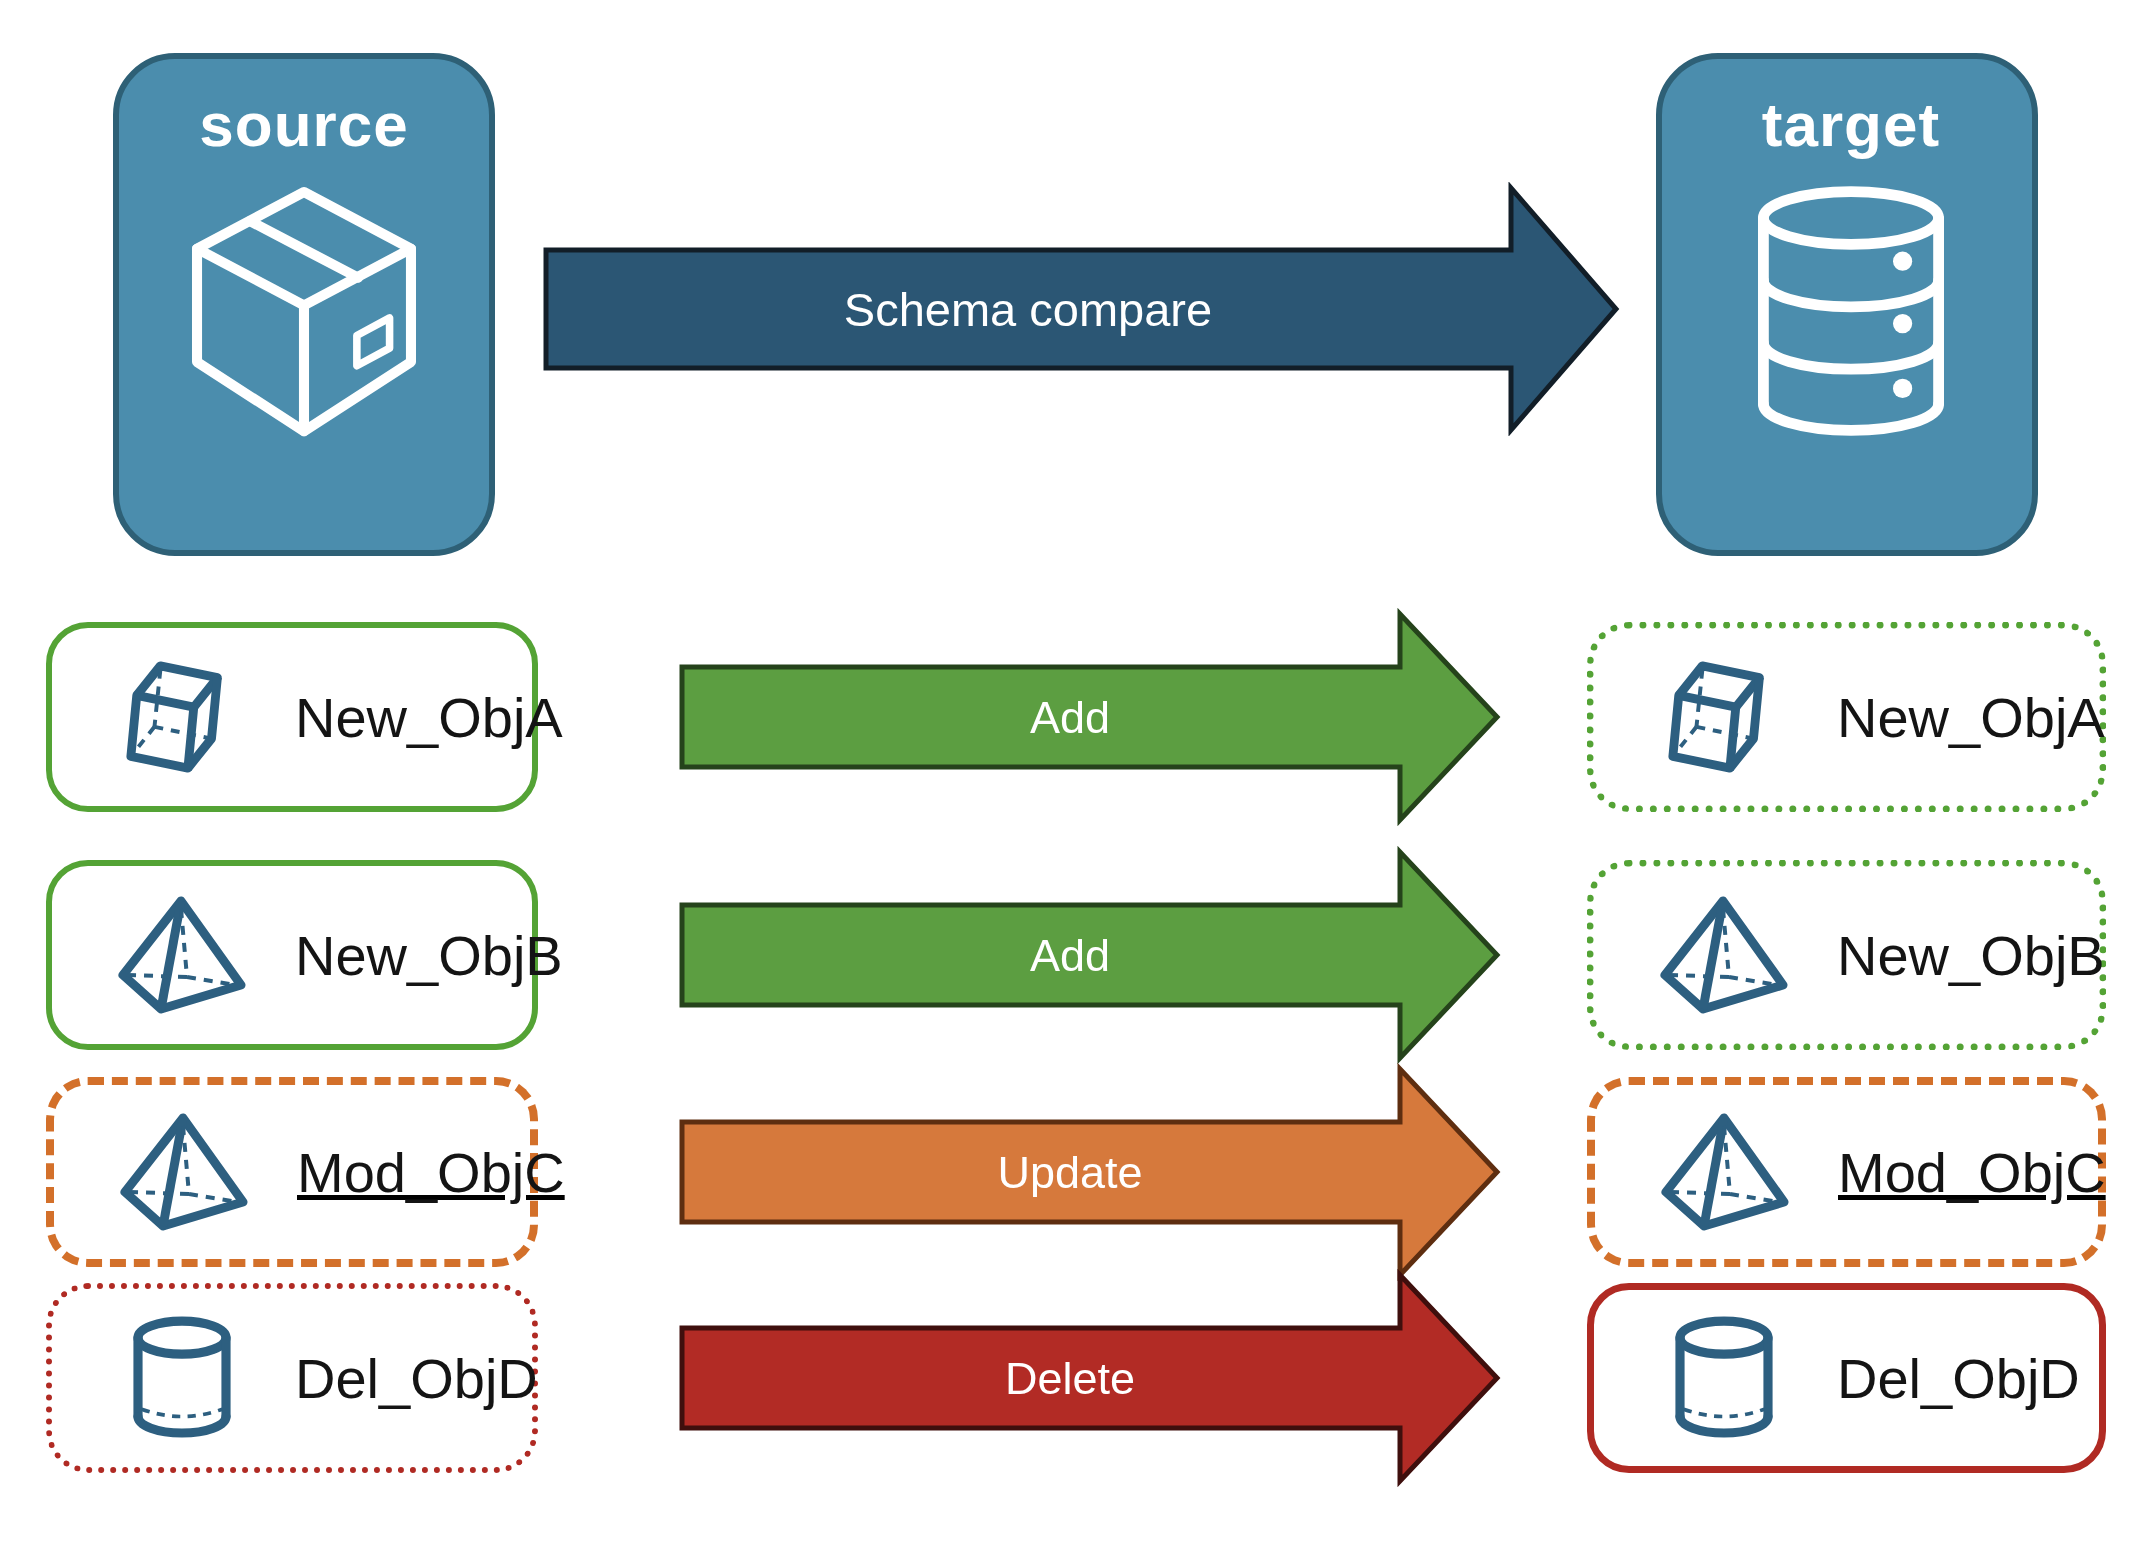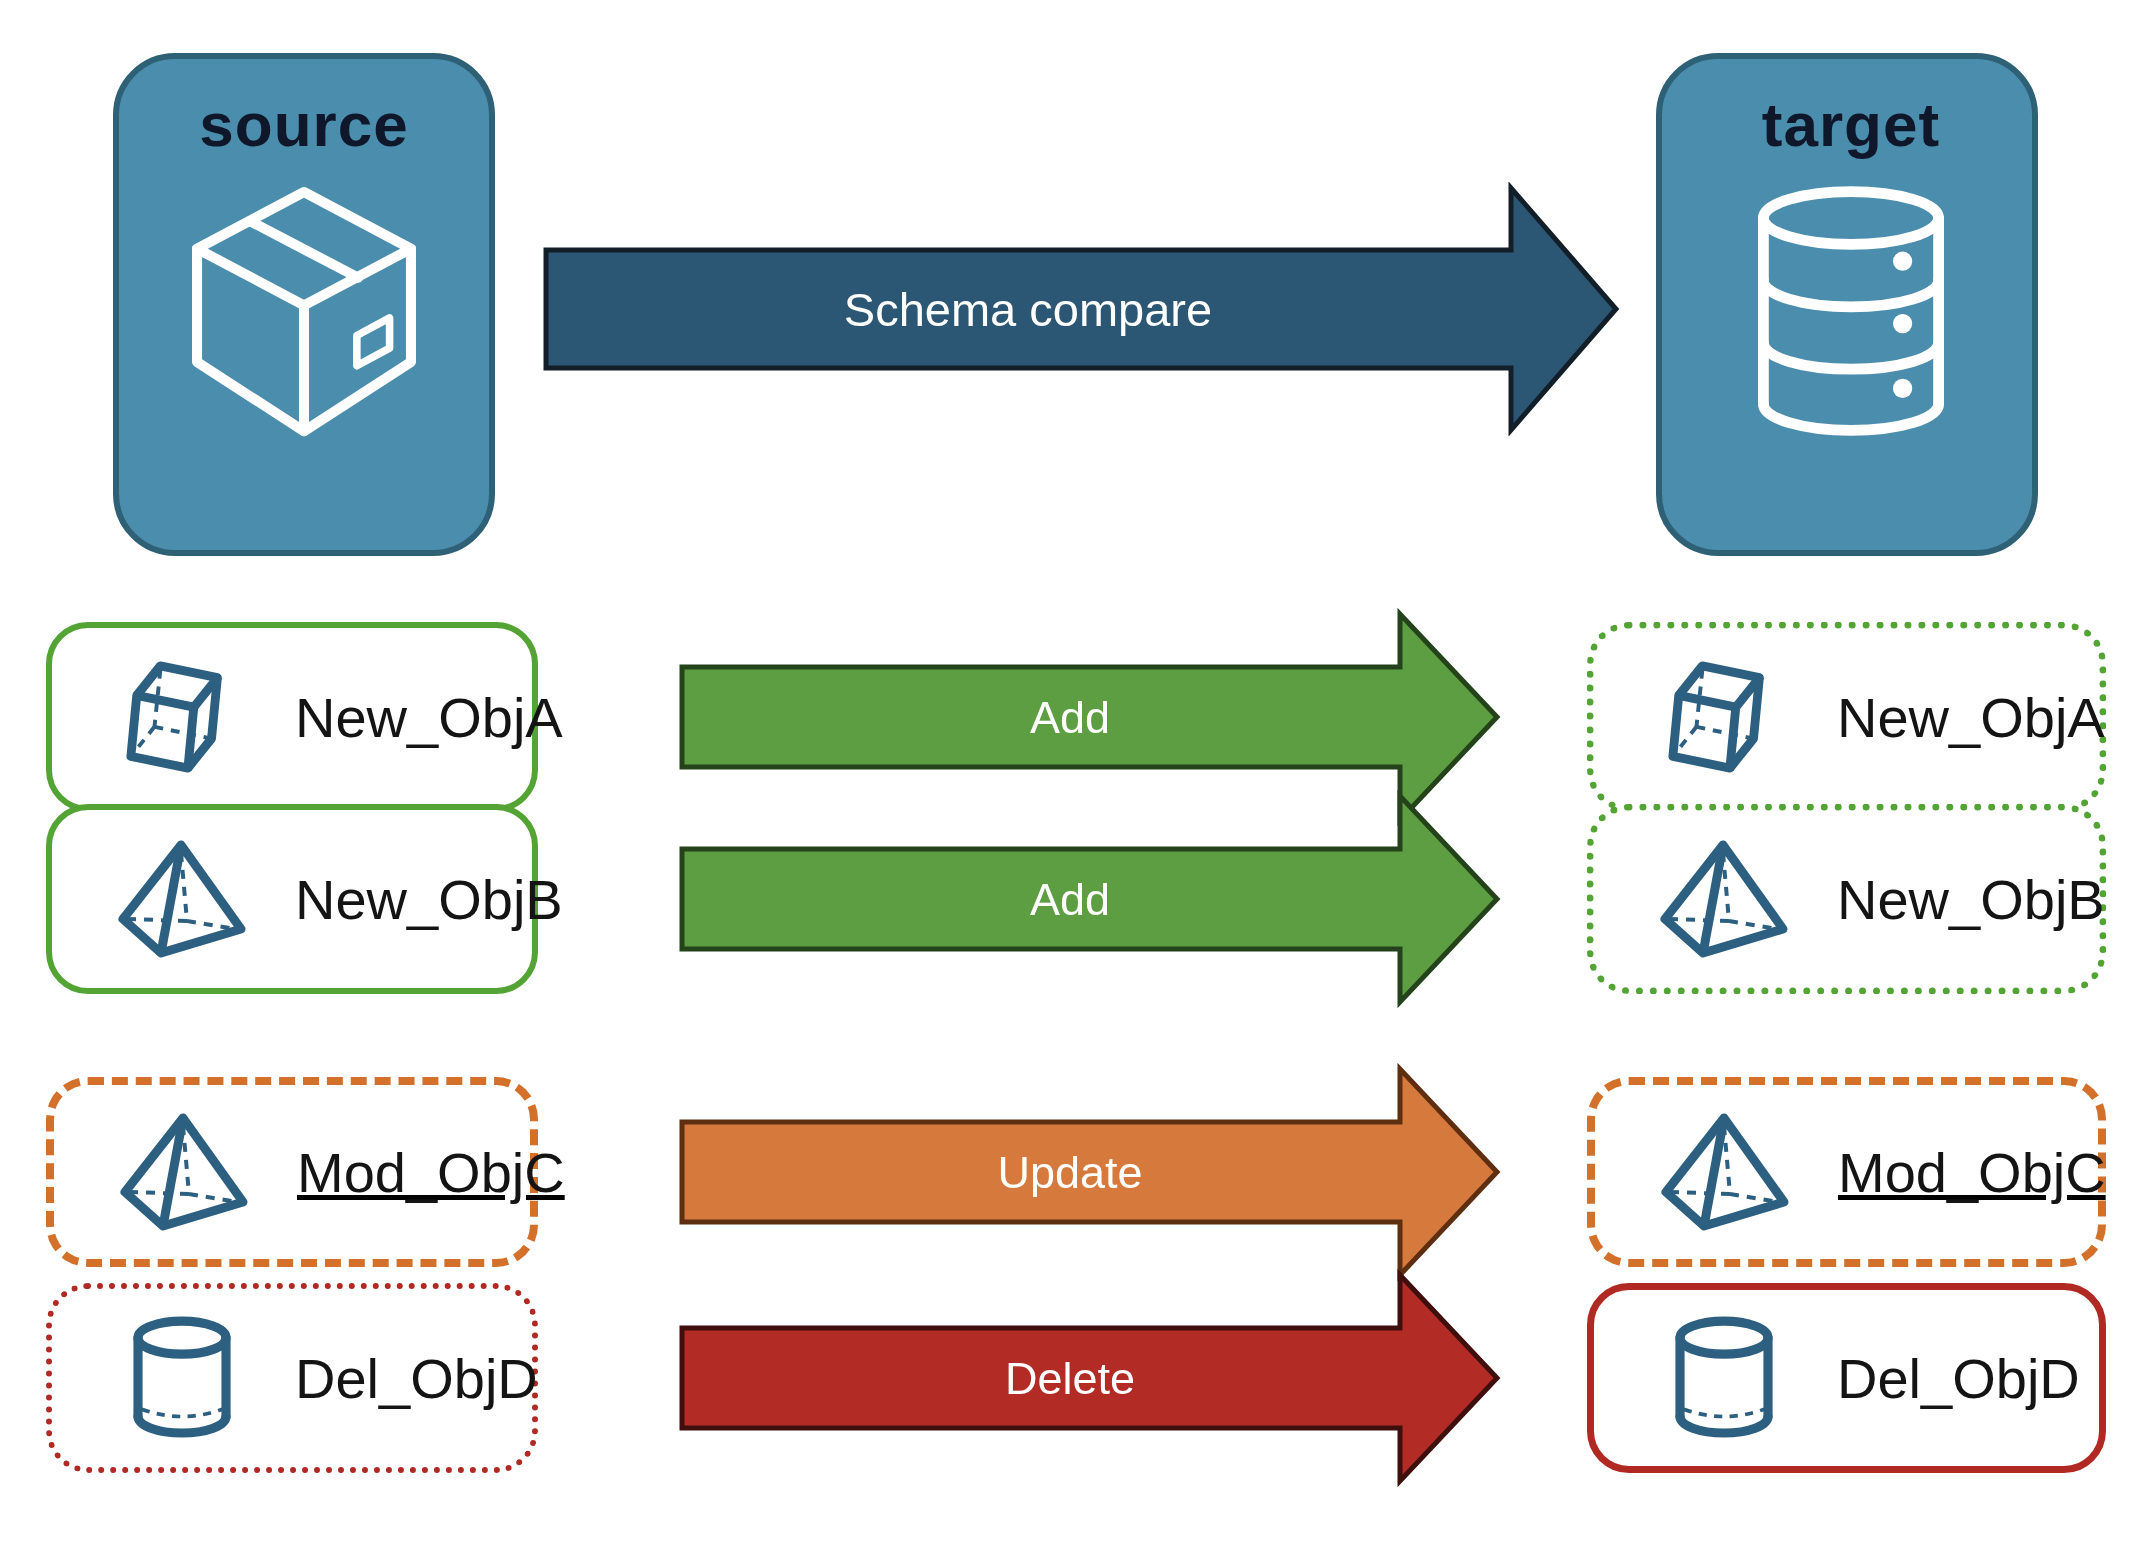--- a/index.html
+++ b/index.html
@@ -11,33 +11,33 @@
     --icon:#2D5F80; --text:#141414; --bg:#FFFFFF;
   }
   html,body{margin:0;padding:0;background:var(--bg);}
   .canvas{position:relative;width:2150px;height:1550px;background:var(--bg);overflow:hidden;
           font-family:"Liberation Sans", sans-serif;}
 
   
   .node{position:absolute;box-sizing:border-box;width:382px;height:503px;border-radius:62px;
         background:var(--blue-fill);border:6px solid var(--blue-border);
         display:flex;flex-direction:column;align-items:center;}
-  .node-label{color:#0f172a;font-size:62px;font-weight:bold;margin-top:30px;letter-spacing:1px;}
+  .node-label{color:#ffffff;font-size:62px;font-weight:bold;margin-top:30px;letter-spacing:1px;}
   .node-icon{margin-top:22px;}
 
   .src{left:113px;top:53px;}
   .tgt{left:1656px;top:53px;padding-left:8px;}
 
   
   .schema-arrow{position:absolute;left:543px;top:182px;}
   .arrow-text{fill:#fff;font-family:"Liberation Sans",sans-serif;}
 
   
   .row{position:absolute;left:0;width:2150px;height:190px;text-align:right;}
-  .r0{top:622px;} .r1{top:804px;} .r2{top:1077px;} .r3{top:1283px;}
+  .r0{top:622px;} .r1{top:860px;} .r2{top:1077px;} .r3{top:1283px;}
 
   .card{position:absolute;box-sizing:border-box;height:190px;border-radius:42px;background:#fff;
         display:flex;align-items:center;}
   .card-left{left:46px;width:492px;}
   .card-right{left:1587px;width:519px;}
   .b-green-solid{border:6px solid var(--green-border);}
   .b-green-dotted{border:7px dotted var(--green-border);}
   .b-orange-dashed{border:8px dashed var(--orange-border);text-decoration:underline;}
   .b-red-dotted{border:6px dotted var(--red-border);}
   .b-red-solid{border:7px solid var(--red-border);}

